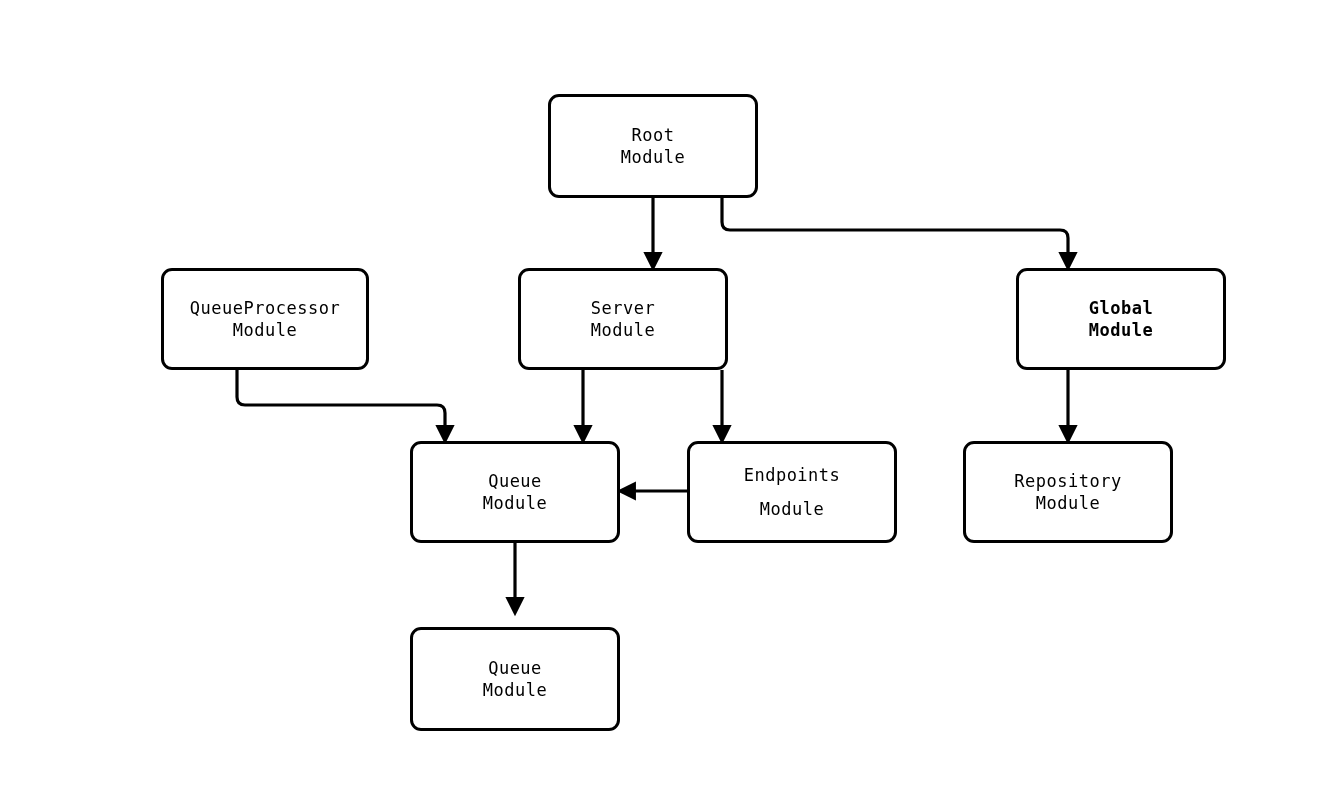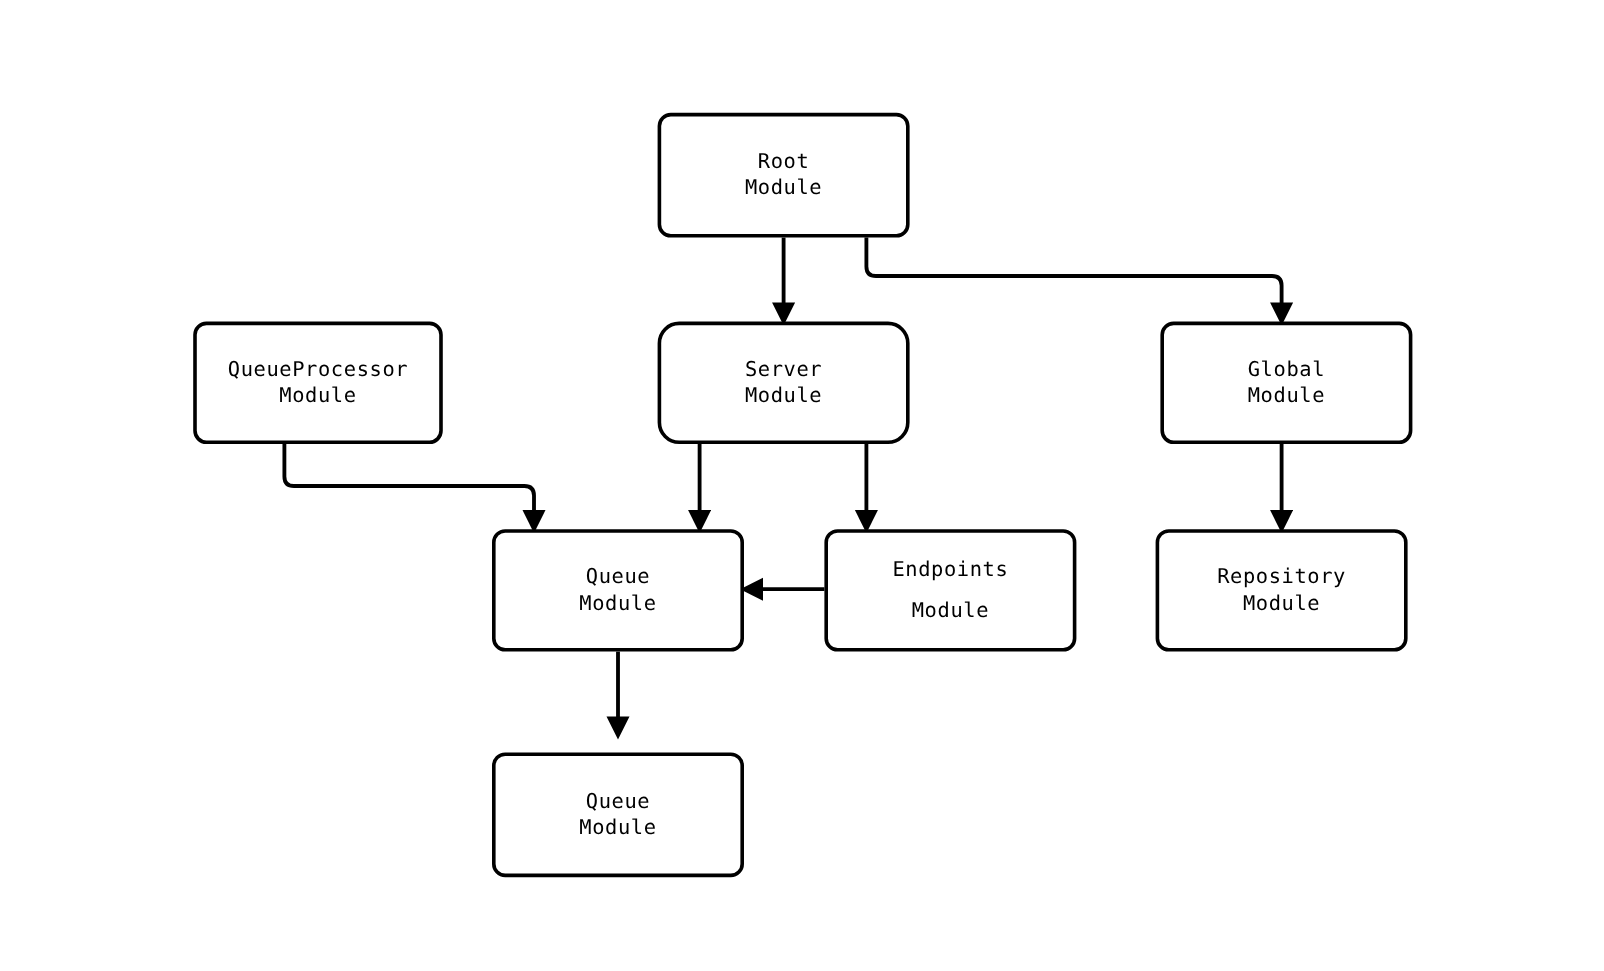--- a/index.html
+++ b/index.html
@@ -69,26 +69,26 @@
   <div class="node" style="left: 548px; top: 94px; width: 210px; height: 104px;">
     <span class="node-line">Root</span>
     <span class="node-line">Module</span>
   </div>
 
   <div class="node" style="left: 133px; top: 268px; width: 208px; height: 102px; margin-left: 28px;">
     <span class="node-line">QueueProcessor</span>
     <span class="node-line">Module</span>
   </div>
 
-  <div class="node" style="left: 548px; top: 268px; width: 210px; height: 102px; border-radius: 18px;">
+  <div class="node" style="left: 518px; top: 268px; width: 210px; height: 102px;">
     <span class="node-line">Server</span>
     <span class="node-line">Module</span>
   </div>
 
-  <div class="node" style="left: 967px; top: 268px; width: 210px; height: 102px;">
+  <div class="node" style="left: 1016px; top: 268px; width: 210px; height: 102px; font-weight: bold;">
     <span class="node-line">Global</span>
     <span class="node-line">Module</span>
   </div>
 
   <div class="node" style="left: 410px; top: 441px; width: 210px; height: 102px;">
     <span class="node-line">Queue</span>
     <span class="node-line">Module</span>
   </div>
 
   <div class="node" style="left: 687px; top: 441px; width: 210px; height: 102px; gap: 12px;">

